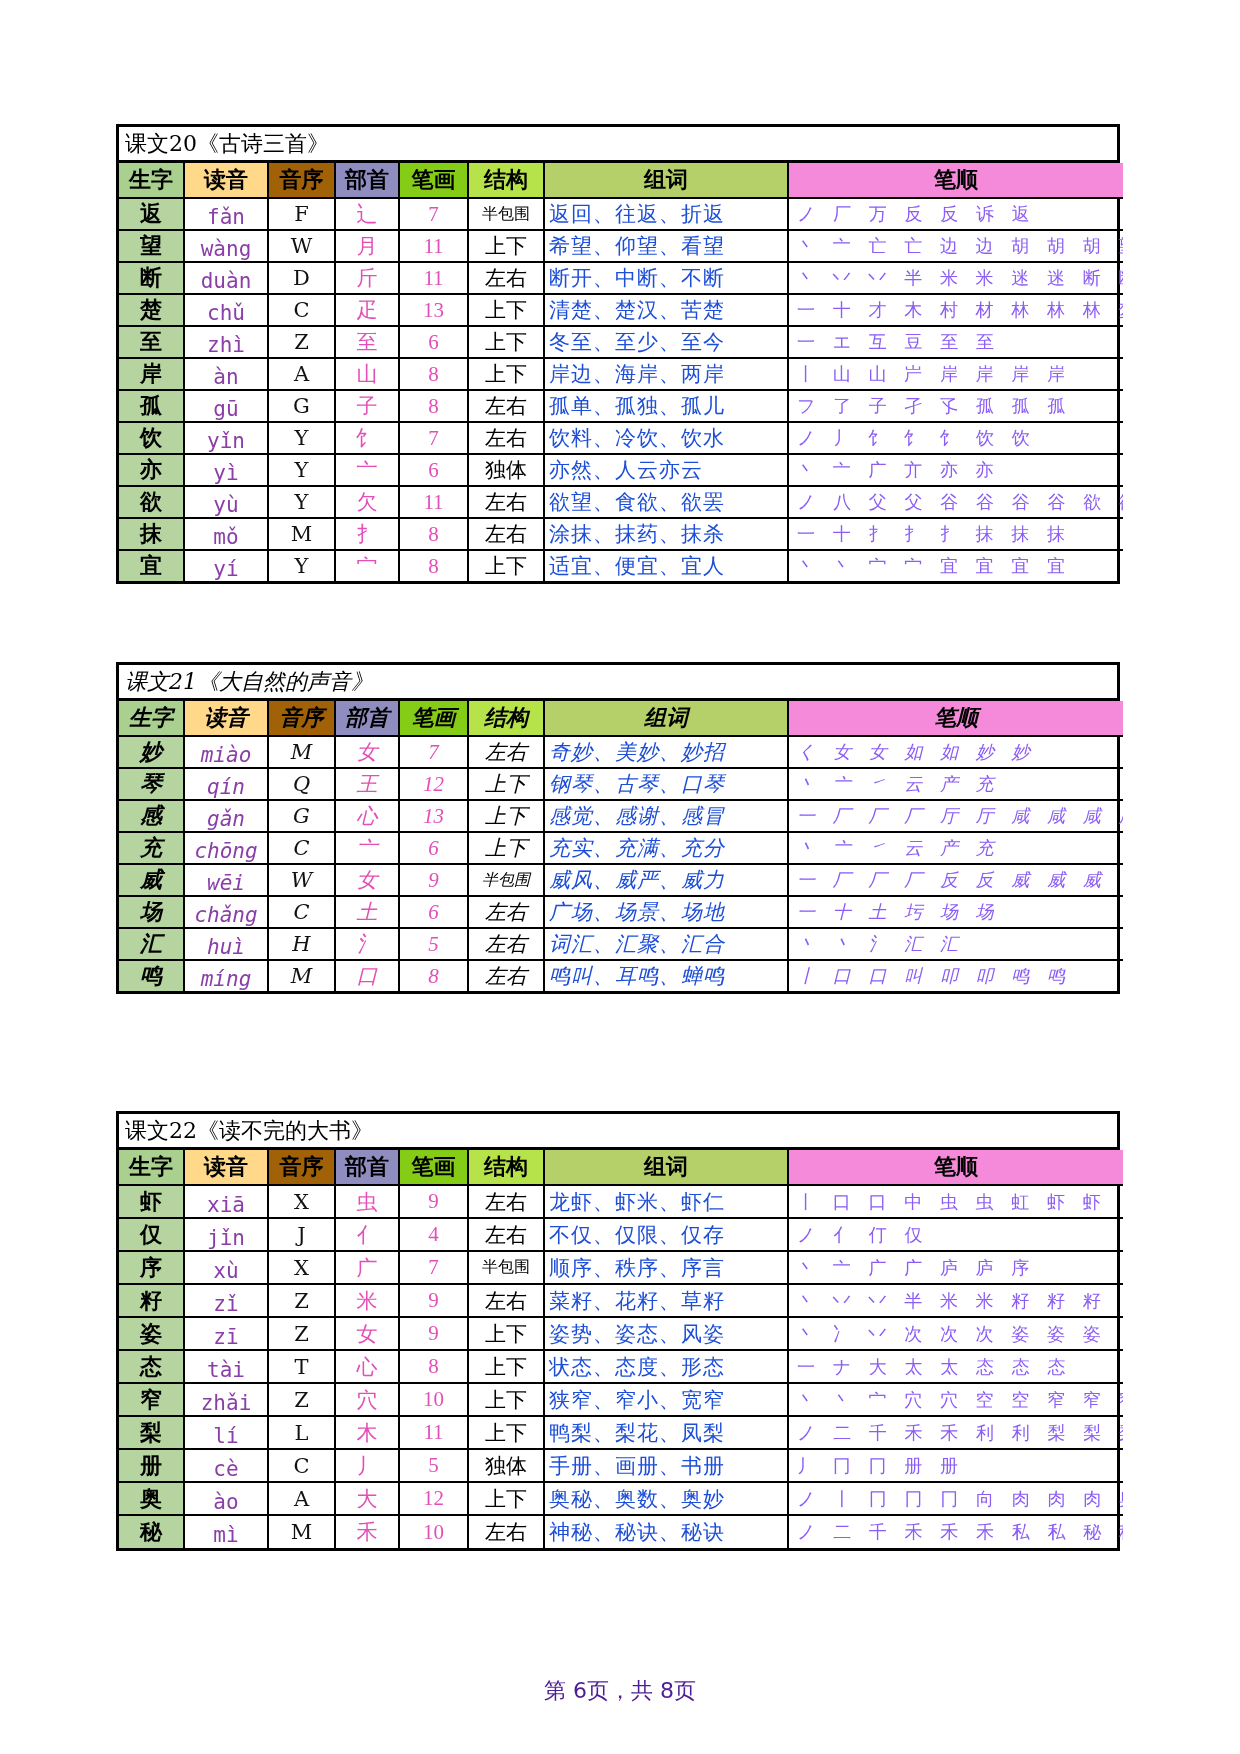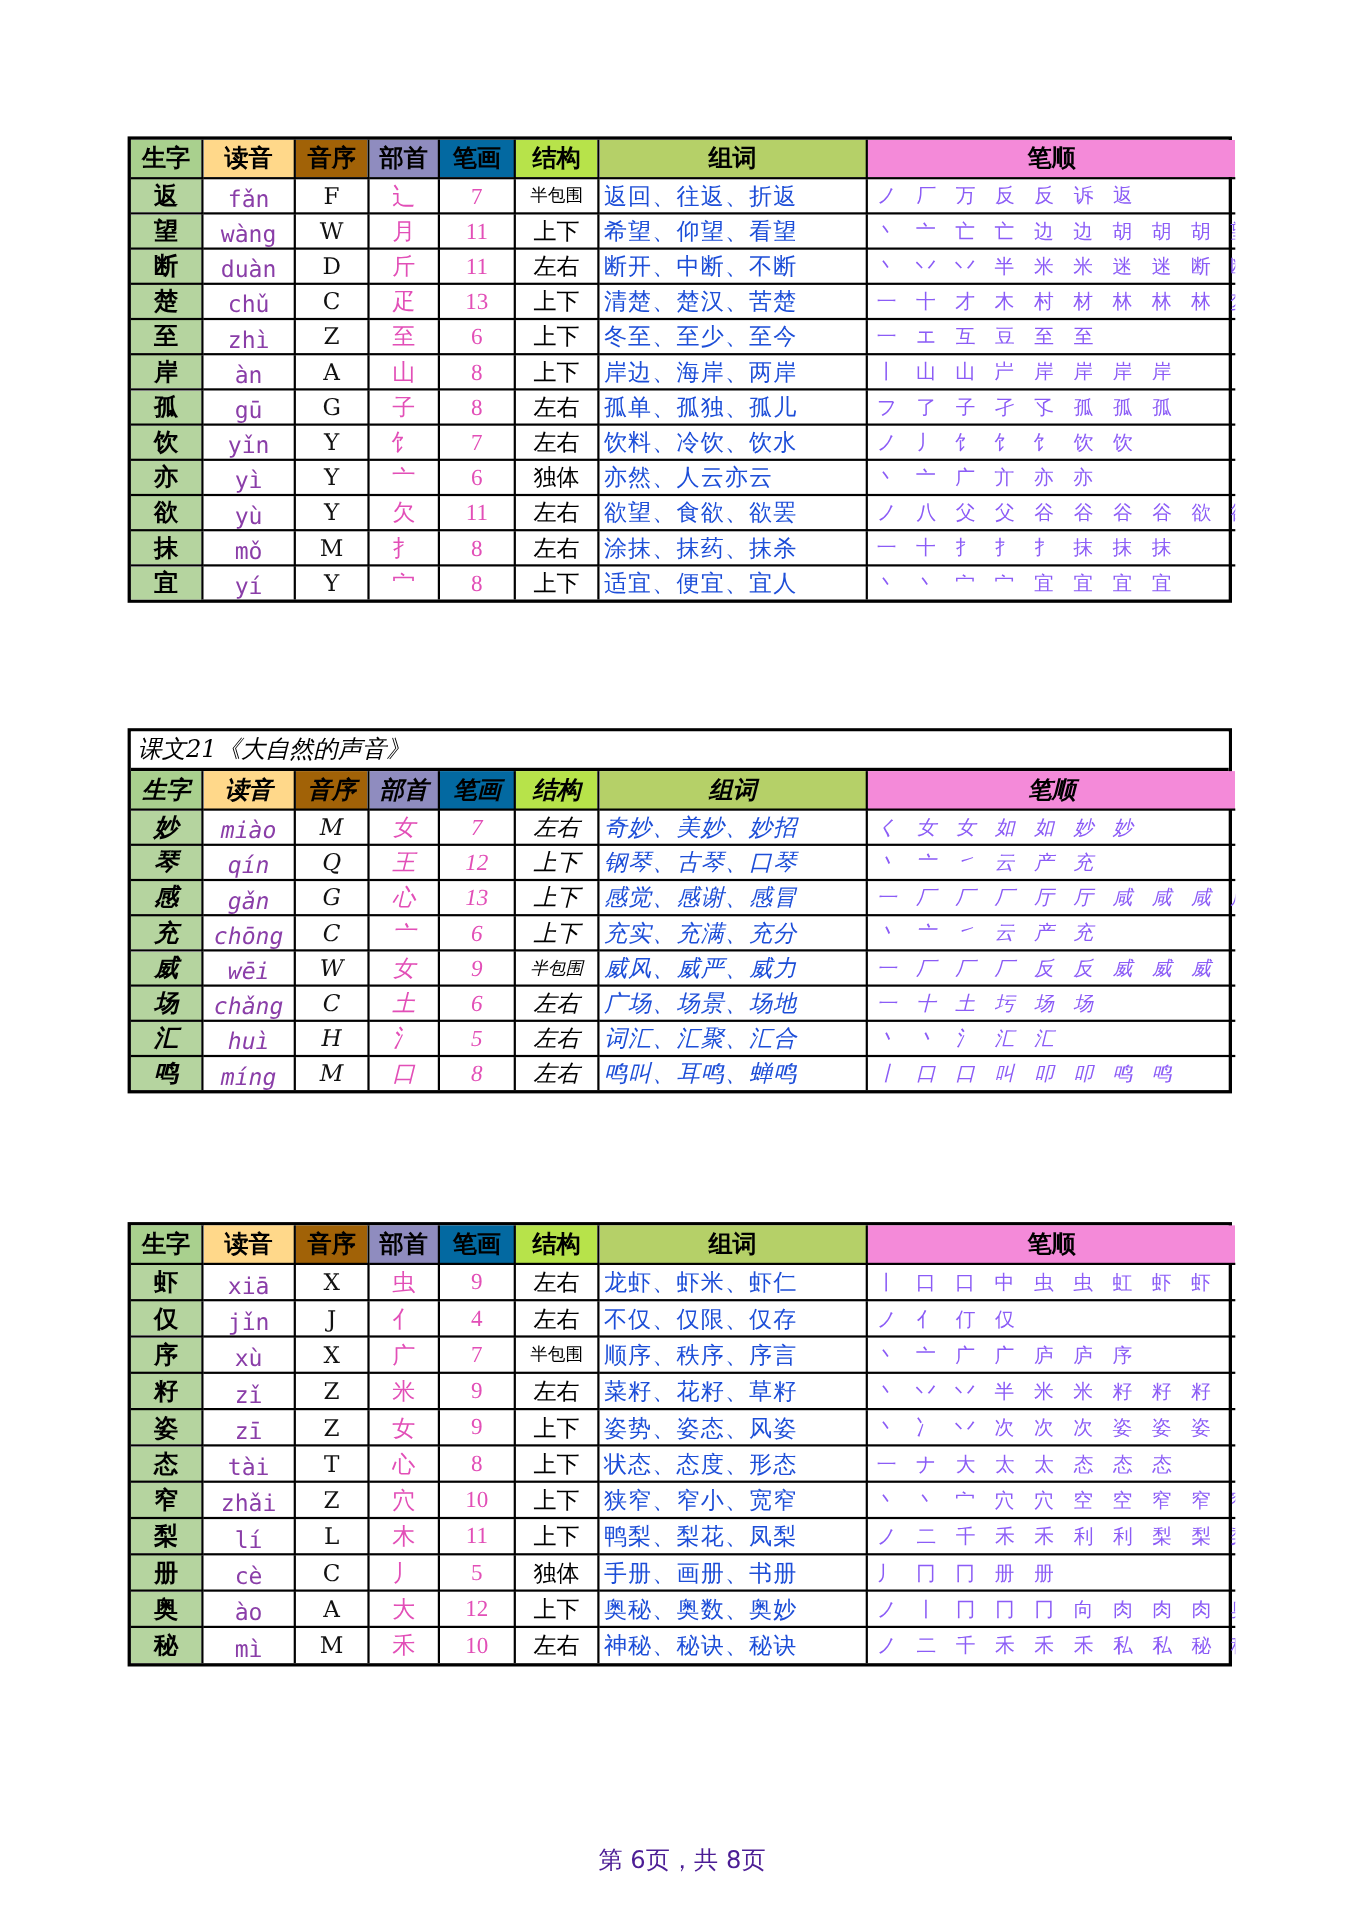--- a/index.html
+++ b/index.html
@@ -22,31 +22,32 @@
   .c-rad { color:#e24fb7; }
   .c-str { color:#e24fb7; font-family:"Liberation Serif",serif; }
   .c-struct { color:#000; }
   .c-struct.small { font-size:16px; }
   .c-words { color:#1d4ed8; text-align:left; padding-left:4px; letter-spacing:1px; }
   .c-order { color:#8b5cf6; text-align:left; padding-left:8px; font-size:18px; letter-spacing:6px; }
   .h-char { background:#a9d08e; }
   .h-py { background:#ffd88a; }
   .h-ord { background:#a16207; }
   .h-rad { background:#8f8cbf; }
-  .h-str { background:#0369a1; }
+  .h-str { background:#84cc16; }
   .h-struct { background:#b7e34a; }
   .h-words { background:#b5d068; }
   .h-order { background:#f48ad9; }
   .footer { position:absolute; top:1676px; left:0; width:1240px; text-align:center;
             font-family:"DejaVu Sans","Liberation Sans",sans-serif; font-size:22px; color:#4c1d95; }
 </style>
 </head>
 <body>
 
 <div class="lesson" style="top:124px;">
+  <div class="lesson-title">课文20《古诗三首》</div>
   <table>
     <colgroup>
       <col style="width:65px">
         <col style="width:84px">
         <col style="width:67px">
         <col style="width:64px">
       <col style="width:69px">
         <col style="width:76px">
         <col style="width:244px">
         <col style="width:335px">
@@ -292,20 +293,21 @@
           <td class="c-str">8</td>
           <td class="c-struct">左右</td>
           <td class="c-words">鸣叫、耳鸣、蝉鸣</td>
           <td class="c-order">丨 口 口 叫 叩 叩 鸣 鸣</td>
         </tr>
       </tbody>
   </table>
 </div>
 
 <div class="lesson" style="top:1111px;">
+  <div class="lesson-title">课文22《读不完的大书》</div>
   <table>
     <colgroup>
       <col style="width:65px">
         <col style="width:84px">
         <col style="width:67px">
         <col style="width:64px">
       <col style="width:69px">
         <col style="width:76px">
         <col style="width:244px">
         <col style="width:335px">

